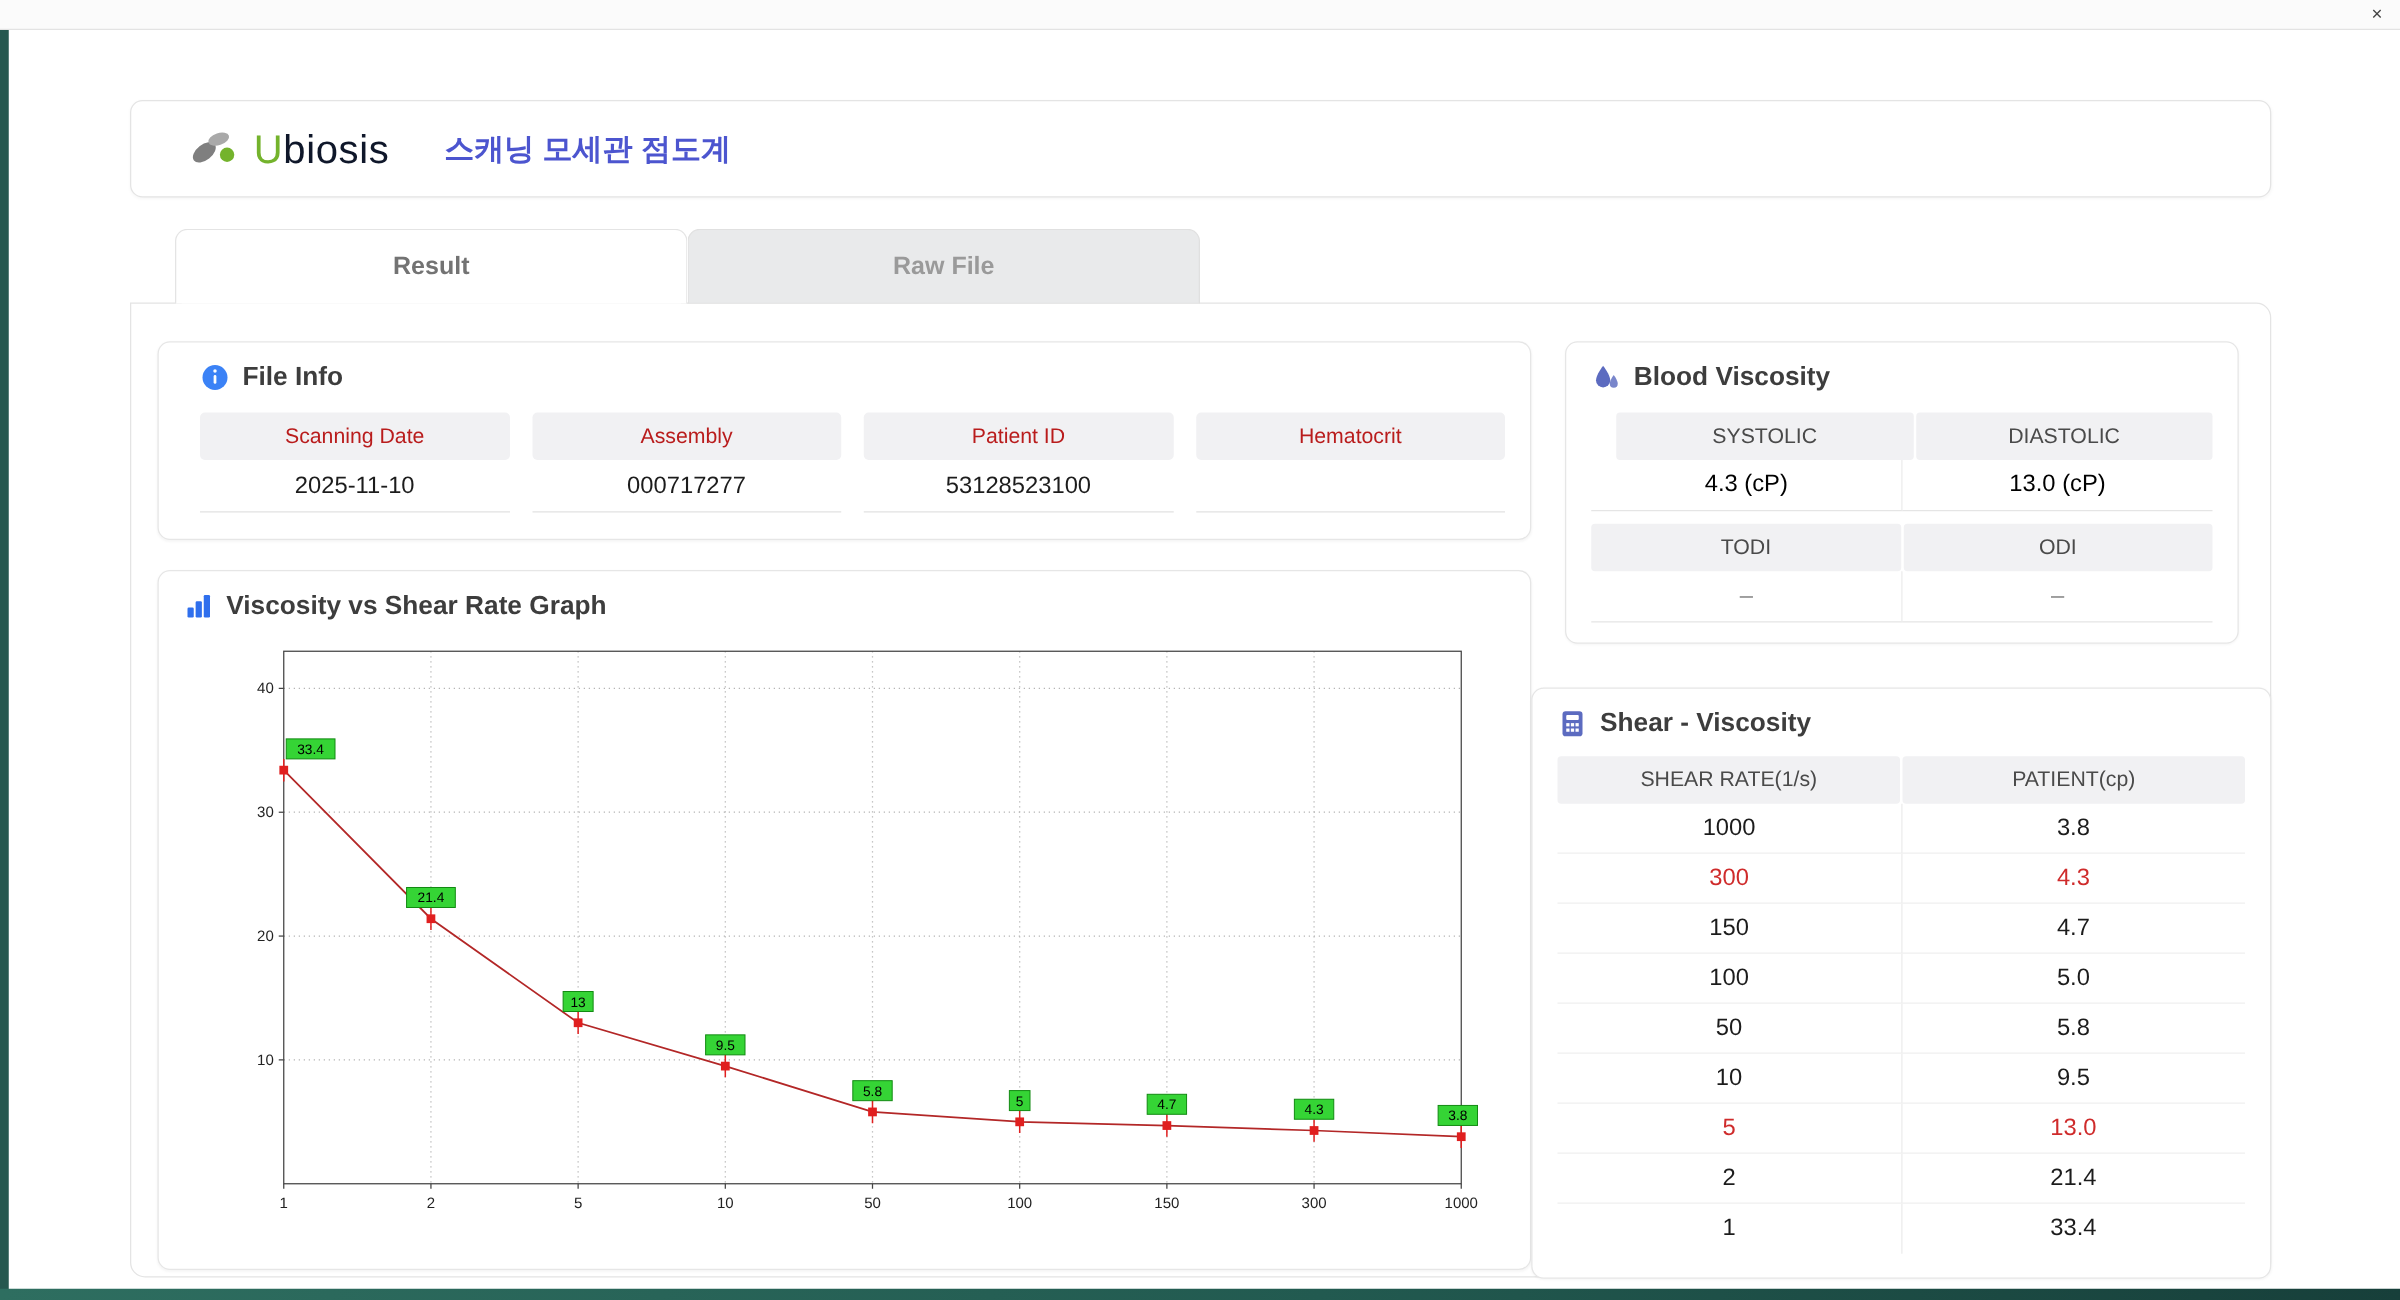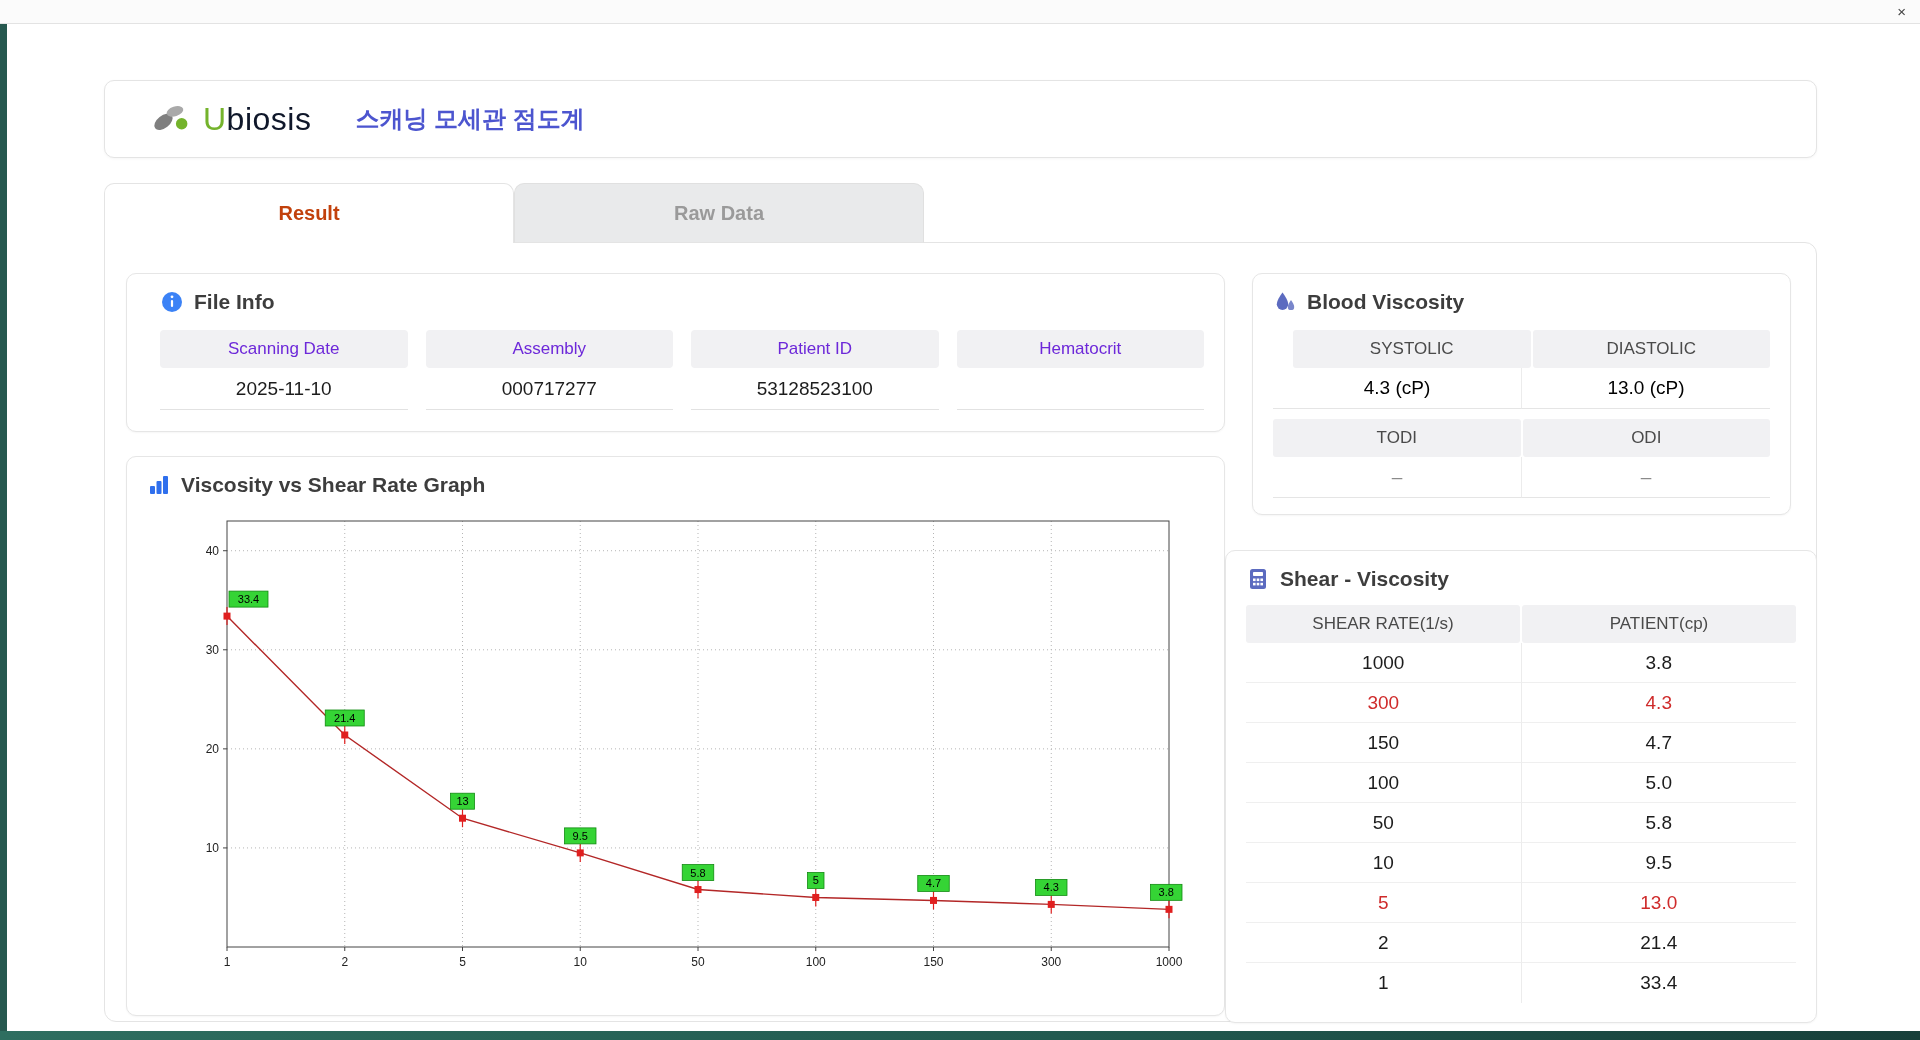--- a/index.html
+++ b/index.html
@@ -22,21 +22,21 @@
   .logo { display:flex; align-items:center; gap:6px; }
   .logo-text { font-size:32px; font-weight:500; letter-spacing:.5px; }
   .logo-u { color:#74b32c; }
   .logo-rest { color:#0f172a; }
   .app-title { margin-left:44px; font-size:24px; font-weight:700; color:#4c55cf; }
 
   
   .tabs { position:absolute; left:104px; top:183px; height:60px; display:flex; z-index:2; }
   .tab { width:410px; display:flex; align-items:center; justify-content:center;
     font-size:20px; font-weight:700; border-radius:10px 10px 0 0; }
-  .tab.active { background:#fff; border:1px solid #e4e4e4; border-bottom:none; height:60px; color:#c2410c; }
+  .tab.active { background:#fff; border:1px solid #e4e4e4; border-bottom:none; height:60px; color:#737373;margin-left:36px; }
   .tab.inactive { background:#e9eaeb; border:1px solid #e0e0e0; border-bottom:1px solid #e4e4e4;
     height:60px; color:#9a9a9a; font-weight:600; }
 
   
   .main-panel { position:absolute; left:104px; top:242px; width:1713px; height:780px; background:#fff;
     border:1px solid #e4e4e4; border-radius:0 12px 12px 12px; z-index:1; }
 
   .card { position:absolute; background:#fff; border:1px solid #e6e6e6; border-radius:10px;
     padding:16px 20px; box-shadow:0 1px 2px rgba(0,0,0,.04); }
   .card-title-row { display:flex; align-items:center; gap:10px; }
@@ -44,21 +44,21 @@
 
   .file-info-card  { left:21px;   top:30px;  width:1099px; height:159px;padding-left:33px; }
   .graph-card      { left:21px;   top:213px; width:1099px; height:560px; }
   .blood-card      { left:1147px; top:30px;  width:539px;  height:242px; }
   .shear-card      { left:1120px; top:307px; width:592px;  height:473px; }
 
   
   .fi-row { display:flex; gap:18px; margin-top:16px; }
   .fi-col { flex:1; }
   .fi-head { height:38px; background:#f1f1f3; border-radius:4px; display:flex; align-items:center;
-    justify-content:center; font-size:17px; color:#6d28d9; }
+    justify-content:center; font-size:17px; color:#b91c1c; }
   .fi-val { height:42px; display:flex; align-items:center; justify-content:center;
     font-size:19px; color:#1c1c1c; border-bottom:1px solid #e2e2e2; }
 
   
   .bv-table { margin-top:16px; }
   .bv-headrow { display:flex; gap:2px; margin-top:10px; }
   .bv-headrow:first-child { margin-top:0;padding-left:20px; }
   .bv-head { flex:1; height:38px; background:#f1f1f3; border-radius:3px; display:flex;
     align-items:center; justify-content:center; font-size:17px; color:#4a4a4a; }
   .bv-valrow { display:flex; }
@@ -105,21 +105,21 @@
           <circle cx="32" cy="25" r="6" fill="#74b32c"></circle>
         </svg>
       </span>
       <span class="logo-text"><span class="logo-u">U</span><span class="logo-rest">biosis</span></span>
     </div>
     <div class="app-title">스캐닝 모세관 점도계</div>
   </div>
 
   <div class="tabs">
     <div class="tab active">Result</div>
-    <div class="tab inactive">Raw Data</div>
+    <div class="tab inactive">Raw File</div>
   </div>
 
   <div class="main-panel">
 
     <div class="card file-info-card">
       <div class="card-title-row">
         <span class="icon">
           <svg width="24" height="24" viewBox="0 0 24 24">
             <circle cx="12" cy="12" r="10" fill="#3b82f6"></circle>
             <rect x="10.9" y="10" width="2.2" height="7" rx="1.1" fill="#fff"></rect>

